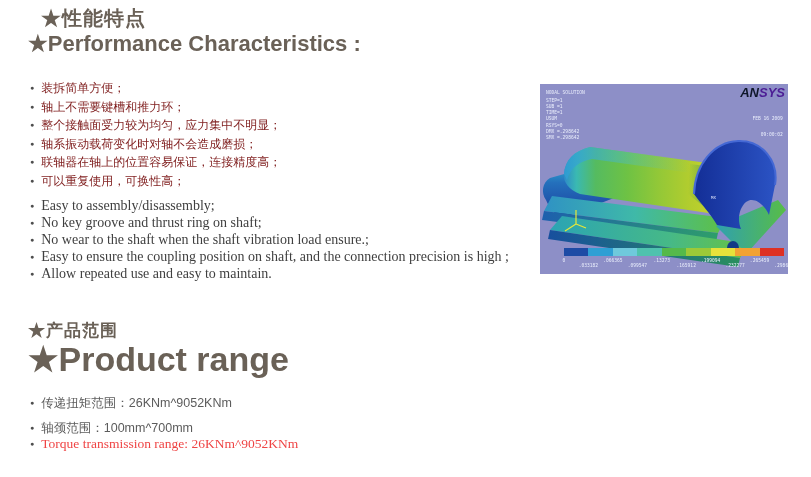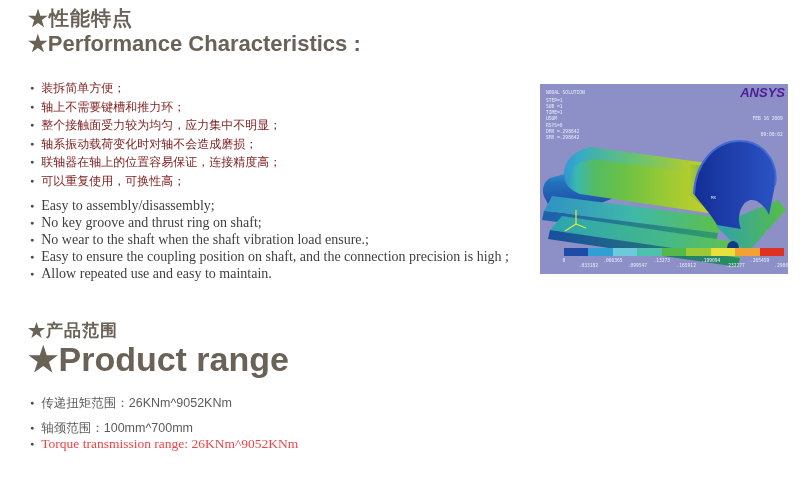--- a/index.html
+++ b/index.html
@@ -1,21 +1,21 @@
 <!DOCTYPE html>
 <html><head>
 <meta charset="utf-8">
 <style>
   html,body{margin:0;padding:0;background:#ffffff;}
   .page{position:relative;width:811px;height:477px;background:#ffffff;overflow:hidden;
         font-family:"Liberation Sans",sans-serif;}
 
   
   .h-title{position:absolute;margin:0;font-weight:bold;color:#6a6157;white-space:nowrap;}
-  .h-cn1{left:28px;top:6px;font-size:20px;line-height:24px;letter-spacing:1px;}
+  .h-cn1{left:41px;top:6px;font-size:20px;line-height:24px;letter-spacing:1px;}
   .h-en1{left:28px;top:31px;font-size:22px;line-height:26px;}
   .h-cn2{left:28px;top:321px;font-size:17px;line-height:20px;letter-spacing:1px;}
   .h-en2{left:28px;top:344px;font-size:34px;line-height:30px;}
 
   
   ul{list-style:none;margin:0;padding:0;position:absolute;}
   li{white-space:nowrap;}
   li::before{content:"●";font-size:7px;margin-right:7px;vertical-align:2px;color:#4d4d4d;}
   .cnlist1{left:30px;top:79px;font-size:12px;color:#7f1d1d;}
   .cnlist1 li{height:18.5px;line-height:18.5px;}
@@ -28,21 +28,21 @@
 
   
   .fig{position:absolute;left:540px;top:84px;width:248px;height:190px;background:#8d8fc7;overflow:hidden;}
   .fig svg{position:absolute;left:0;top:0;}
   .hdr{position:absolute;left:6px;top:5px;color:#e9edfc;
        font-family:"DejaVu Sans Mono",monospace;font-size:9.2px;line-height:12.6px;
        transform:scale(.5);transform-origin:0 0;white-space:pre;}
   .hdr div:first-child{margin-bottom:3px;}
   .logo{position:absolute;right:3px;top:1px;font-size:13px;font-weight:bold;font-style:italic;
         letter-spacing:0;white-space:nowrap;}
-  .logo .lb{color:#4c1d95;}
+  .logo .lb{color:#0f172a;}
   .logo .lg{color:#4c1d95;}
   .dt{position:absolute;right:5px;top:20px;color:#e9edfc;text-align:right;
       font-family:"DejaVu Sans Mono",monospace;font-size:9.2px;line-height:11px;
       transform:scale(.5);transform-origin:100% 0;white-space:pre;}
   .mxlab{position:absolute;left:171px;top:111px;color:#e8ecff;
          font-family:"DejaVu Sans Mono",monospace;font-size:8px;
          transform:scale(.5);transform-origin:0 0;}
   .legend{position:absolute;left:24px;top:164px;width:220px;}
   .bar{display:flex;height:8px;width:220px;}
   .bar .seg{flex:1;}

